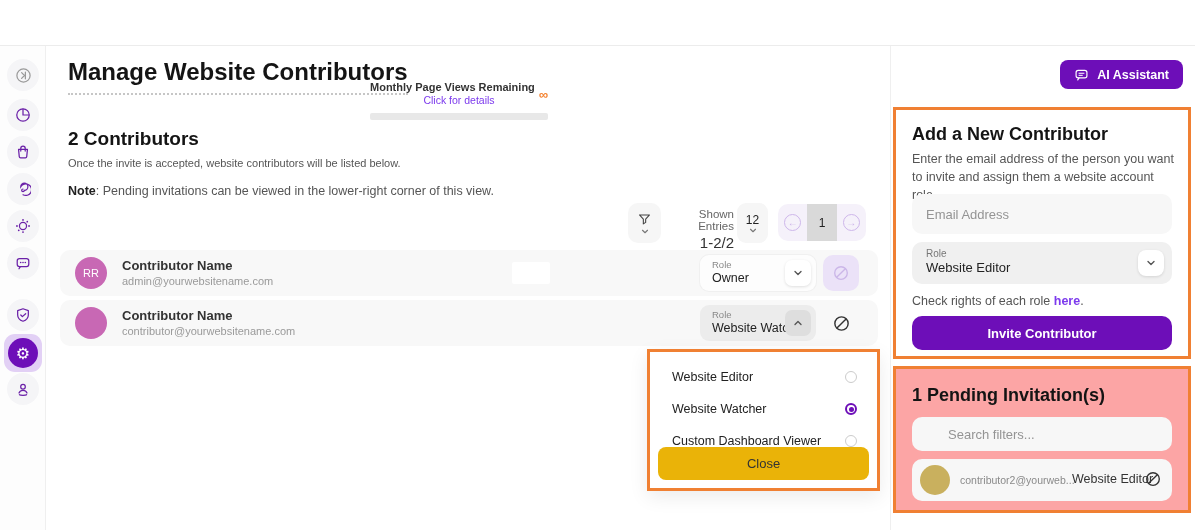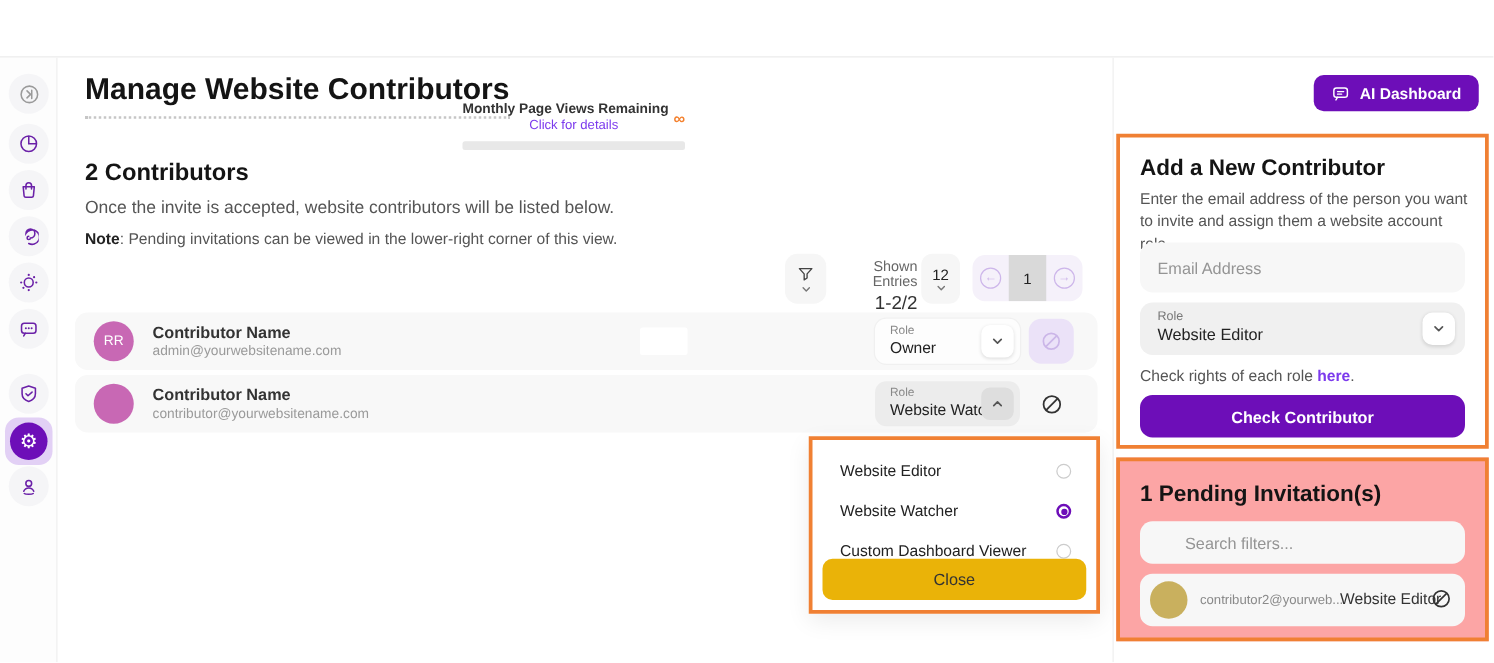--- a/index.html
+++ b/index.html
@@ -49,21 +49,21 @@
   .mpv .l2 { font-size:10.5px; color:#7c3aed; margin-top:1px; cursor:pointer;text-align:center; }
   .mpv .inf { position:absolute; right:0; top:6px; color:#f4812e; font-size:13px; font-weight:700; }
   .mpv .bar { margin-top:7px; width:178px; height:7px; background:#e8e8e8; border-radius:2px; }
   .ai-btn { right:12px; top:60px; height:29px; padding:0 14px; border-radius:8px; background:#6d0eb8;
     display:flex; align-items:center; gap:8px; color:#fff; font-size:12.5px; font-weight:700; cursor:pointer; }
 
   .vdivider { left:890px; top:46px; width:1px; height:484px; background:#efefef; }
 
   
   .sec-title { left:68px; top:128px; font-size:19px; font-weight:700; color:#141414; }
-  .sec-desc  { left:68px; top:157px; font-size:14px; color:#555; }
+  .sec-desc  { left:68px; top:157px; font-size:11px; color:#555; }
   .sec-note  { left:68px; top:184px; font-size:12.5px; color:#555; }
   .sec-note b { color:#222; }
 
   .funnel-btn { left:628px; top:203px; width:33px; height:40px; border-radius:10px; background:#f6f6f6;
     display:flex; flex-direction:column; align-items:center; justify-content:center; gap:1px; cursor:pointer; }
   .shown { left:666px; top:208px; width:68px; text-align:right; }
   .shown .a { font-size:11.5px; color:#666; }
   .shown .b { font-size:15px; color:#333; margin-top:2px; }
   .perpage { left:737px; top:203px; width:31px; height:40px; border-radius:9px; background:#f6f6f6;
     display:flex; flex-direction:column; align-items:center; justify-content:center; cursor:pointer; }
@@ -239,21 +239,21 @@
     <div class="inf">∞</div>
     <div class="bar"></div>
   </div>
 
   <div class="abs ai-btn">
     <svg width="15" height="15" viewBox="0 0 18 18">
       <rect x="2.5" y="4" width="13" height="9" rx="2.5" stroke="#fff" stroke-width="1.4" fill="none"></rect>
       <path d="M6 13l-1.5 2.5" stroke="#fff" stroke-width="1.4" stroke-linecap="round"></path>
       <path d="M6 7.5h6M6 10h4" stroke="#fff" stroke-width="1.2" stroke-linecap="round"></path>
     </svg>
-    <span>AI Dashboard</span>
+    <span>AI Assistant</span>
   </div>
 
   <div class="abs sec-title">2 Contributors</div>
   <div class="abs sec-desc">Once the invite is accepted, website contributors will be listed below.</div>
   <div class="abs sec-note">
     <b>Note</b><span>: Pending invitations can be viewed in the lower-right corner of this view.</span>
   </div>
 
   <div class="abs funnel-btn">
     <svg width="15" height="15" viewBox="0 0 18 18">
@@ -354,21 +354,21 @@
       <div class="rv">Website Editor</div>
       <div class="chbtn">
         <svg width="12" height="12" viewBox="0 0 16 16">
             <path d="M4 6l4 4 4-4" stroke="#555" stroke-width="1.8" fill="none" stroke-linecap="round" stroke-linejoin="round"></path>
           </svg>
       </div>
     </div>
     <div class="pA-check">
       <span>Check rights of each role </span><span class="lnk">here</span><span>.</span>
     </div>
-    <div class="pA-invite">Check Contributor</div>
+    <div class="pA-invite">Invite Contributor</div>
   </div>
 
   <div class="abs panelB">
     <div class="pB-title">1 Pending Invitation(s)</div>
     <svg class="pB-sico" width="14" height="14" viewBox="0 0 16 16">
       <circle cx="7" cy="7" r="4.5" stroke="currentColor" stroke-width="1.5" fill="none"></circle>
       <path d="M10.5 10.5L14 14" stroke="currentColor" stroke-width="1.5" stroke-linecap="round"></path>
     </svg>
     <input class="inp pB-search" placeholder="Search filters..." style="">
     <div class="pB-row">

